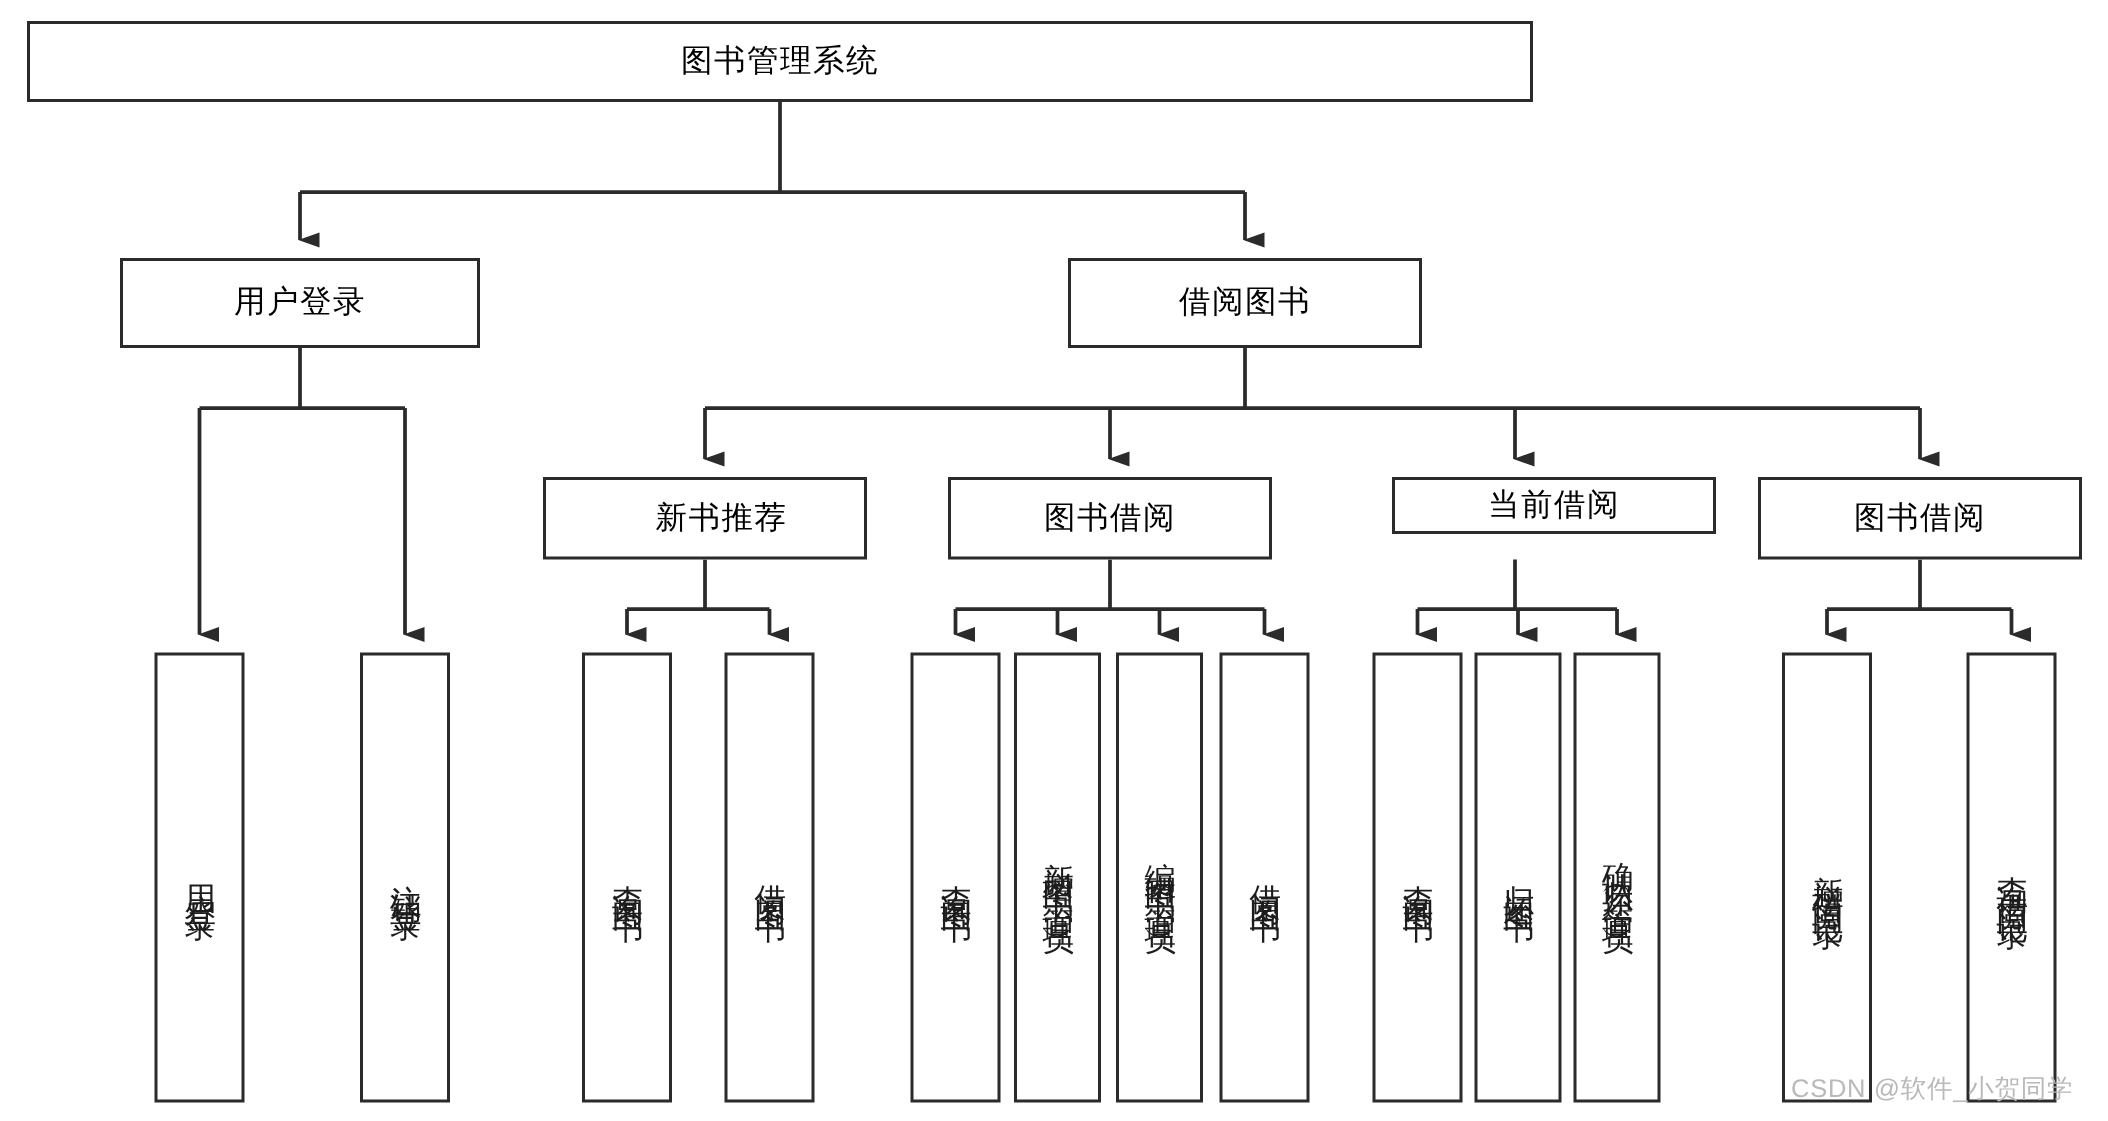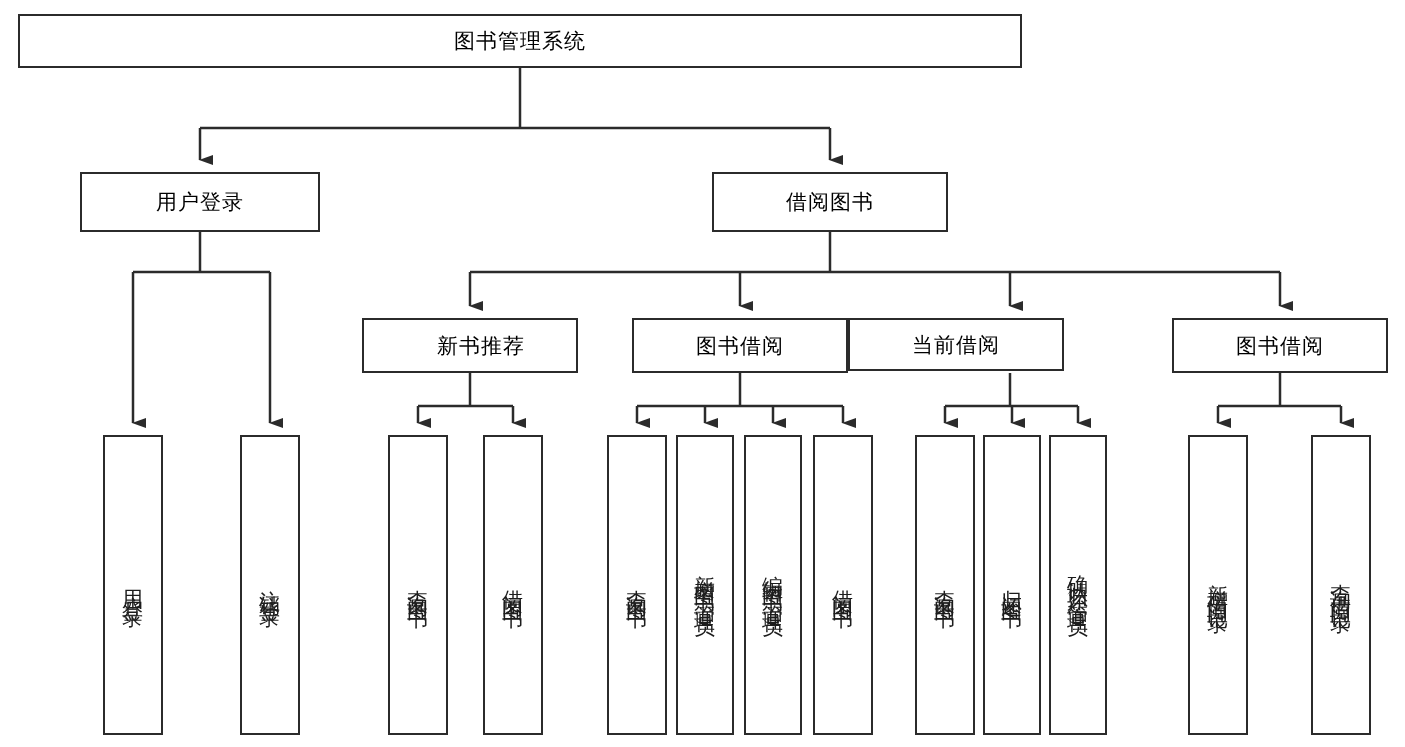--- a/index.html
+++ b/index.html
@@ -130,21 +130,21 @@
   <div class="node" style="left:712px; top:172px; width:236px; height:60px;">
     <span class="label-h">借阅图书</span>
   </div>
 
   <div class="node" style="left:362px; top:318px; width:216px; height:55px;padding-left:22px;">
     <span class="label-h">新书推荐</span>
   </div>
   <div class="node" style="left:632px; top:318px; width:216px; height:55px;">
     <span class="label-h">图书借阅</span>
   </div>
-  <div class="node" style="left:848px; top:318px; width:216px; height:53px;">
+  <div class="node" style="left:928px; top:318px; width:216px; height:38px;">
     <span class="label-h">当前借阅</span>
   </div>
   <div class="node" style="left:1172px; top:318px; width:216px; height:55px;">
     <span class="label-h">图书借阅</span>
   </div>
 
   <div class="node vert" style="left:103px; top:435px; width:60px; height:300px;">
     <span class="label-v">用户登录</span>
   </div>
   <div class="node vert" style="left:240px; top:435px; width:60px; height:300px;">
@@ -181,14 +181,15 @@
     <span class="label-v">确认归还（管理员）</span>
   </div>
 
   <div class="node vert" style="left:1188px; top:435px; width:60px; height:300px;">
     <span class="label-v">新增借阅记录</span>
   </div>
   <div class="node vert" style="left:1311px; top:435px; width:60px; height:300px;">
     <span class="label-v">查询借阅记录</span>
   </div>
 
+  <div id="watermark">CSDN @软件_小贺同学</div>
 
 </div>
 
 </body></html>

